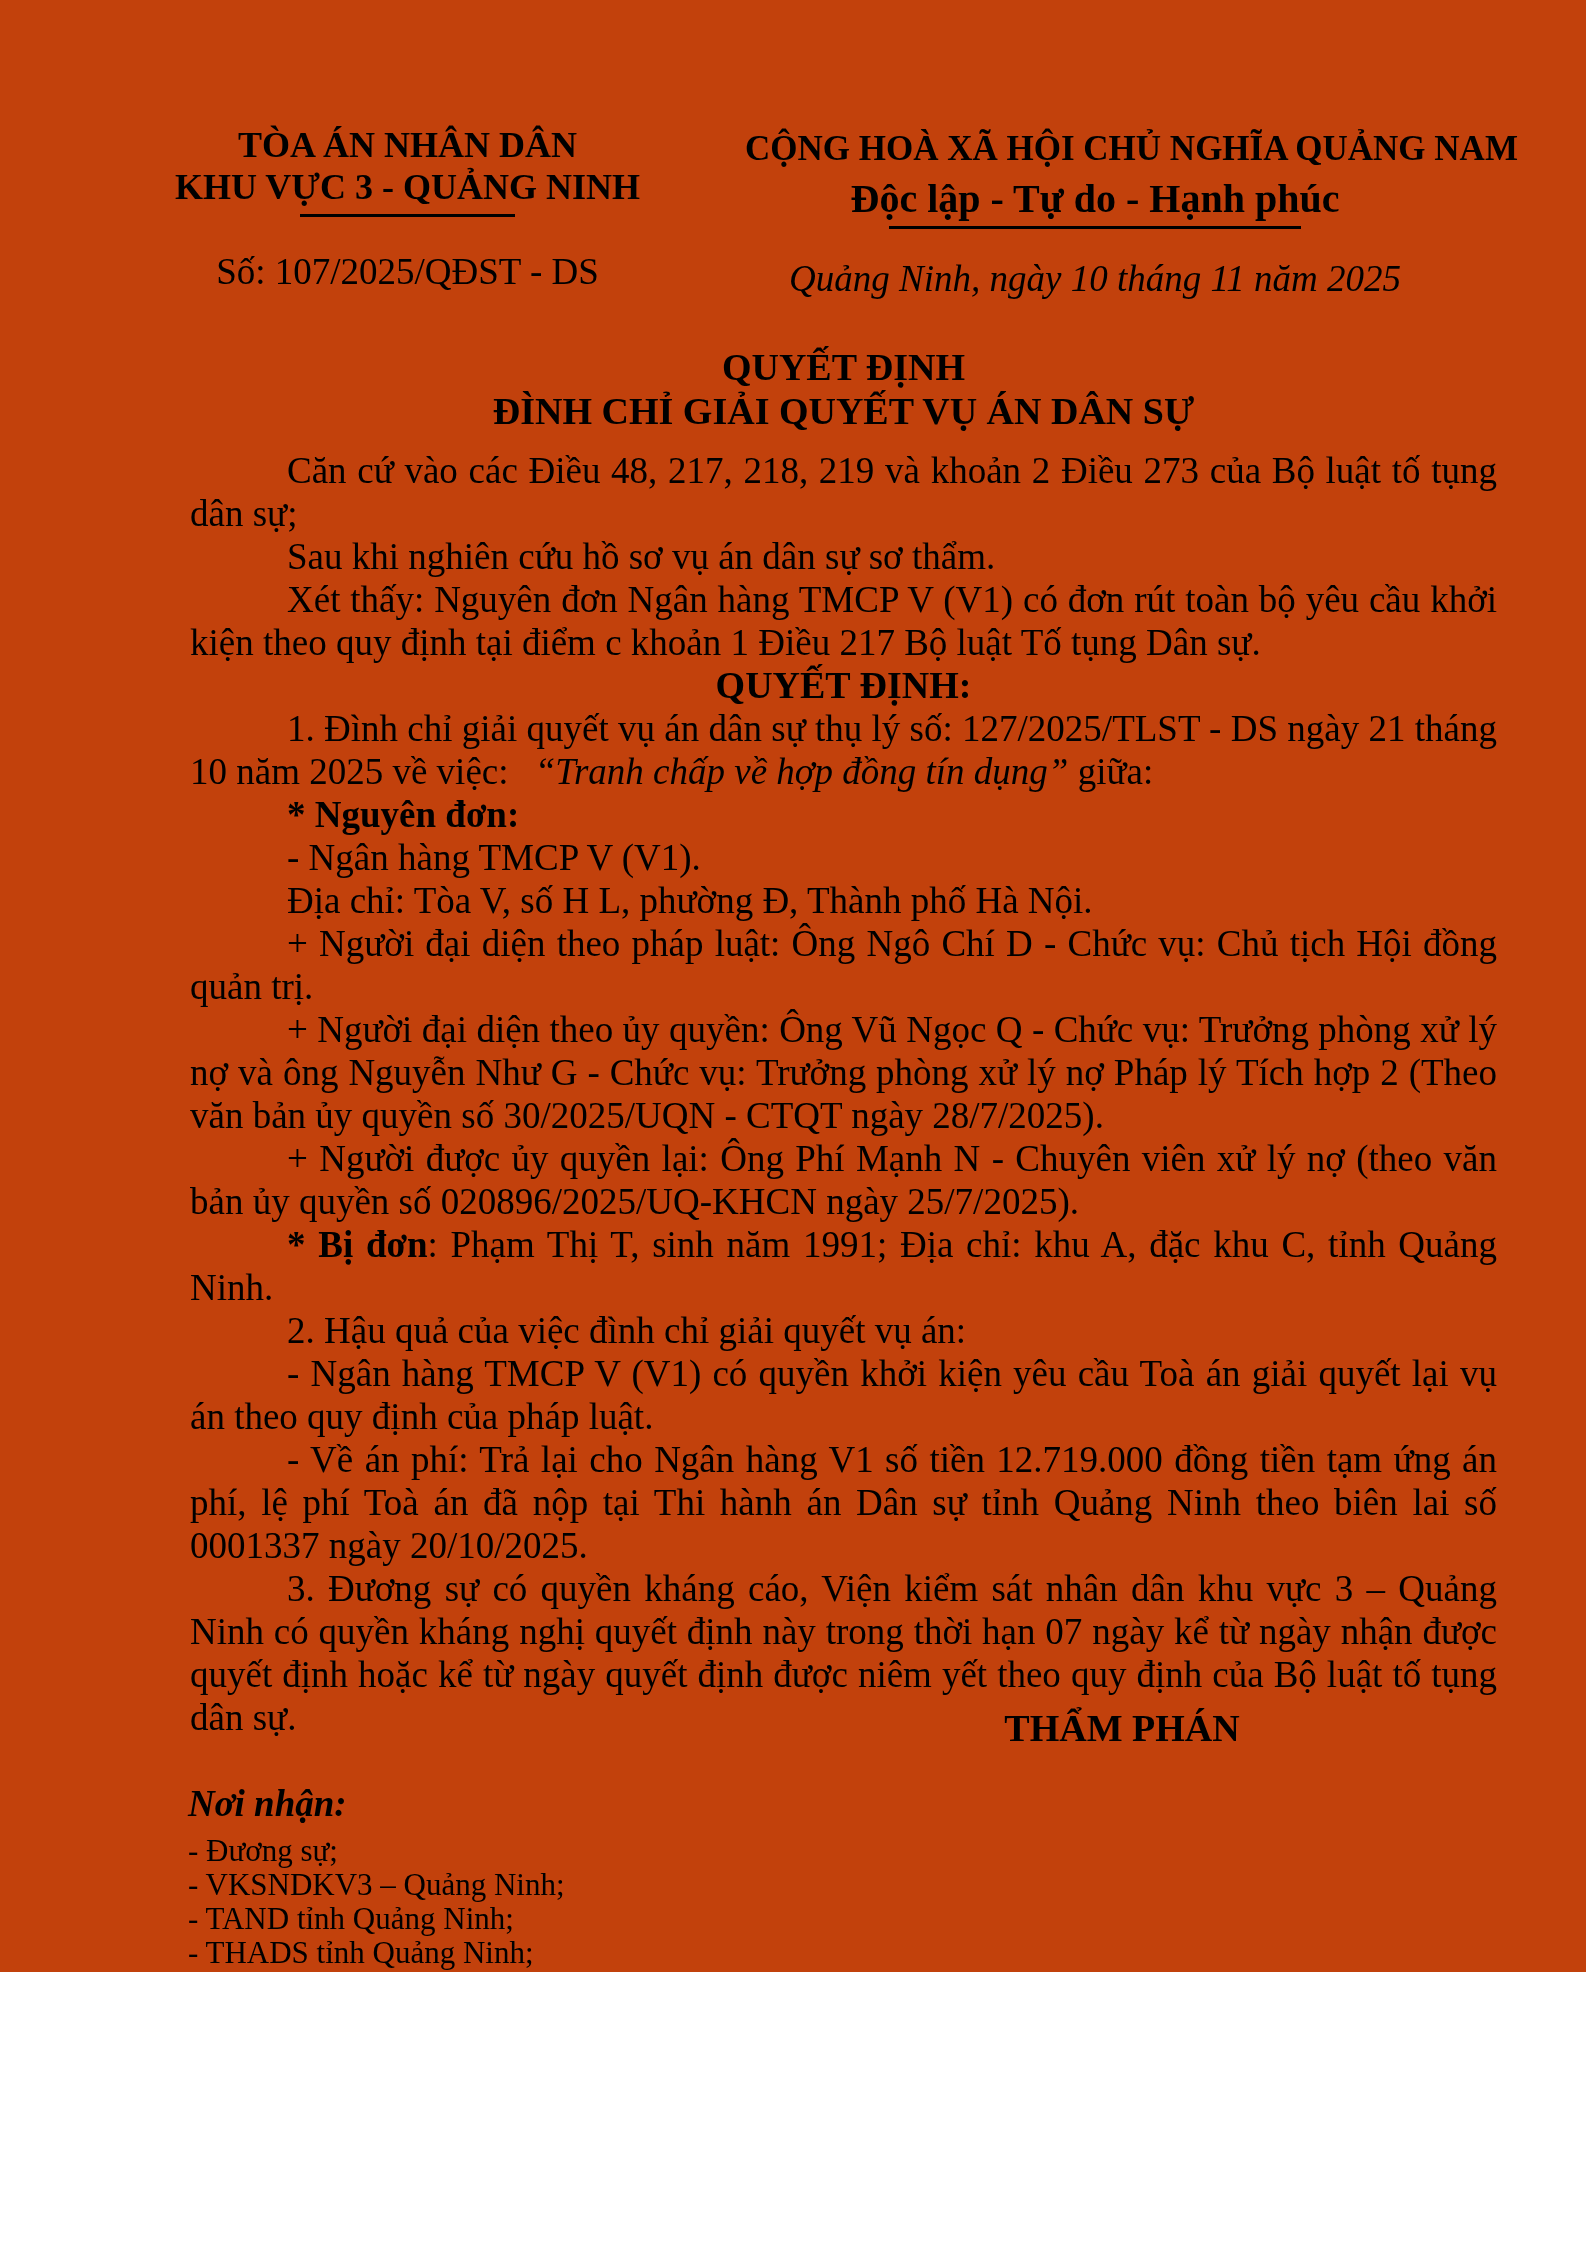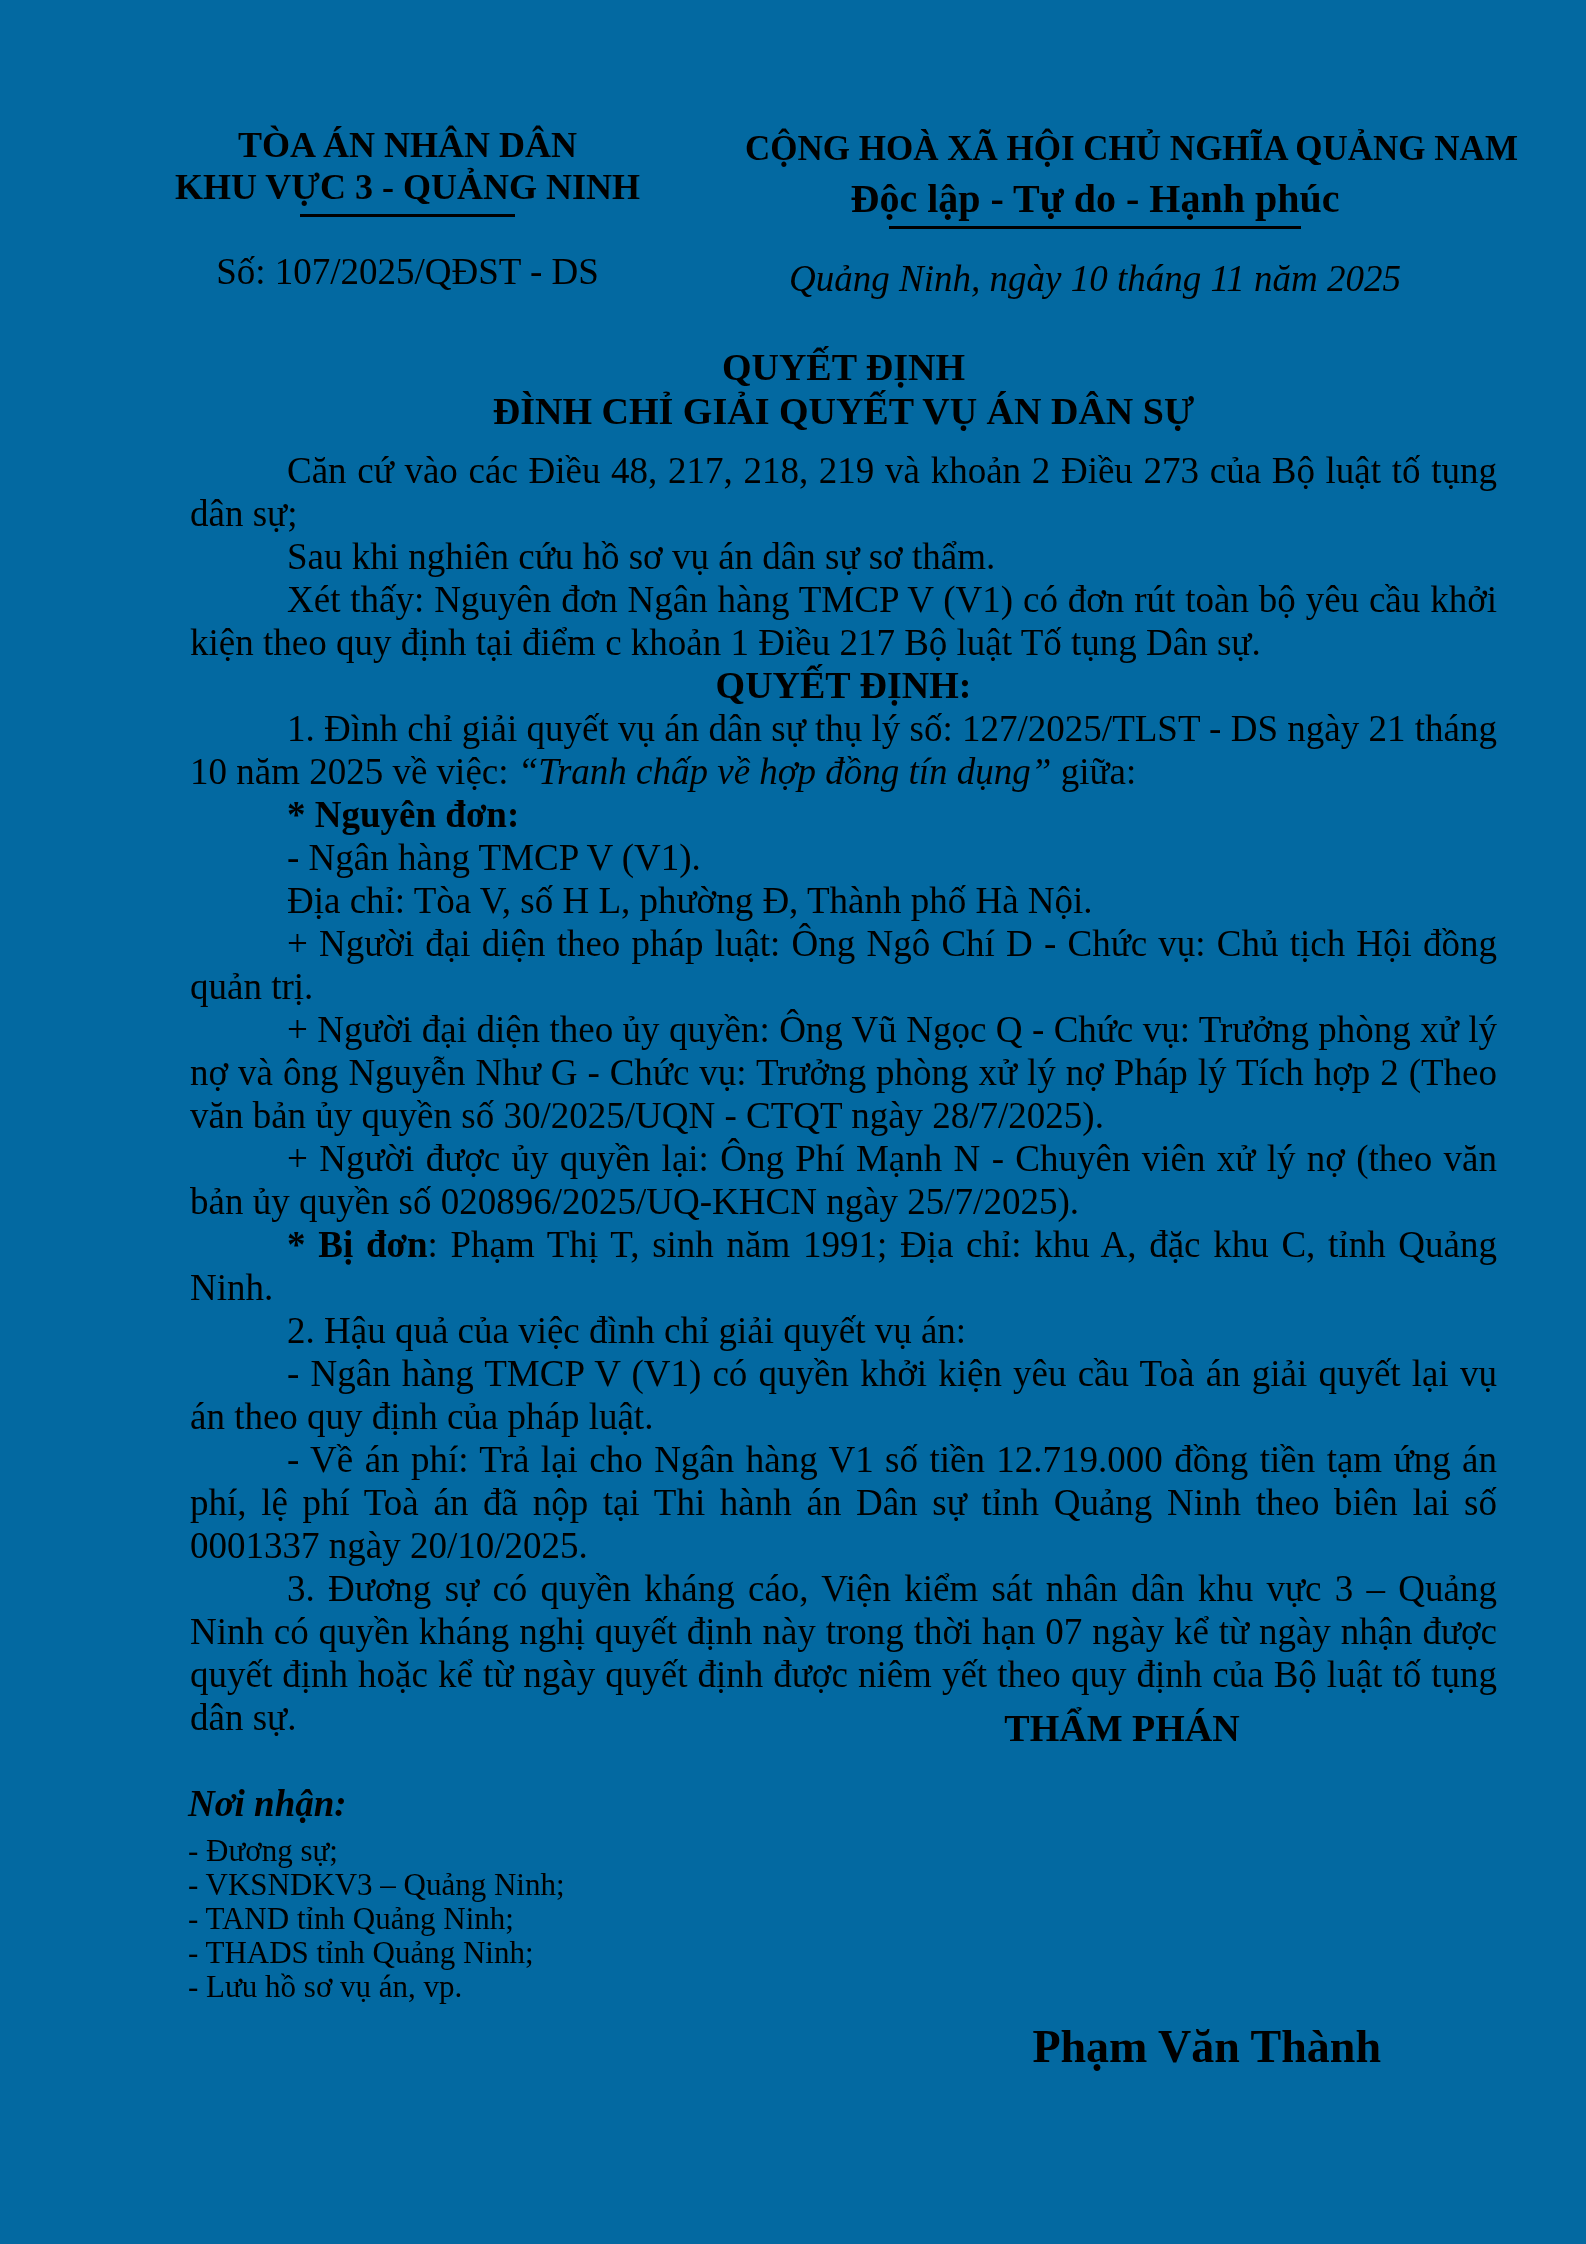--- a/index.html
+++ b/index.html
@@ -3,22 +3,22 @@
 <meta charset="utf-8">
 <style>
   html, body {
     margin: 0;
     padding: 0;
     background: #ffffff;
   }
   .page {
     position: relative;
     width: 1586px;
-    height: 2244px;
-    background: #0369a1;
+    height: 1972px;
+    background: #c2410c;
     color: #000000;
     font-family: "Liberation Serif", "DejaVu Serif", serif;
     overflow: hidden;
   }
   
   .header-left {
     position: absolute;
     left: 170px;
     top: 124px;
     width: 475px;
@@ -90,21 +90,21 @@
     text-indent: 97px;
     font-size: 37px;
     line-height: 43px;
   }
   .para.center {
     text-align: center;
     text-indent: 0;
     font-weight: bold;
     font-size: 38px;
   }
-  .seg-italic { font-style: italic; }
+  .seg-italic { font-style: italic; margin-left: 17px; }
   .seg-bolditalic { font-weight: bold; }
   
   .recipients-label {
     position: absolute;
     left: 188px;
     top: 1782px;
     font-weight: bold;
     font-style: italic;
     font-size: 37px;
   }

